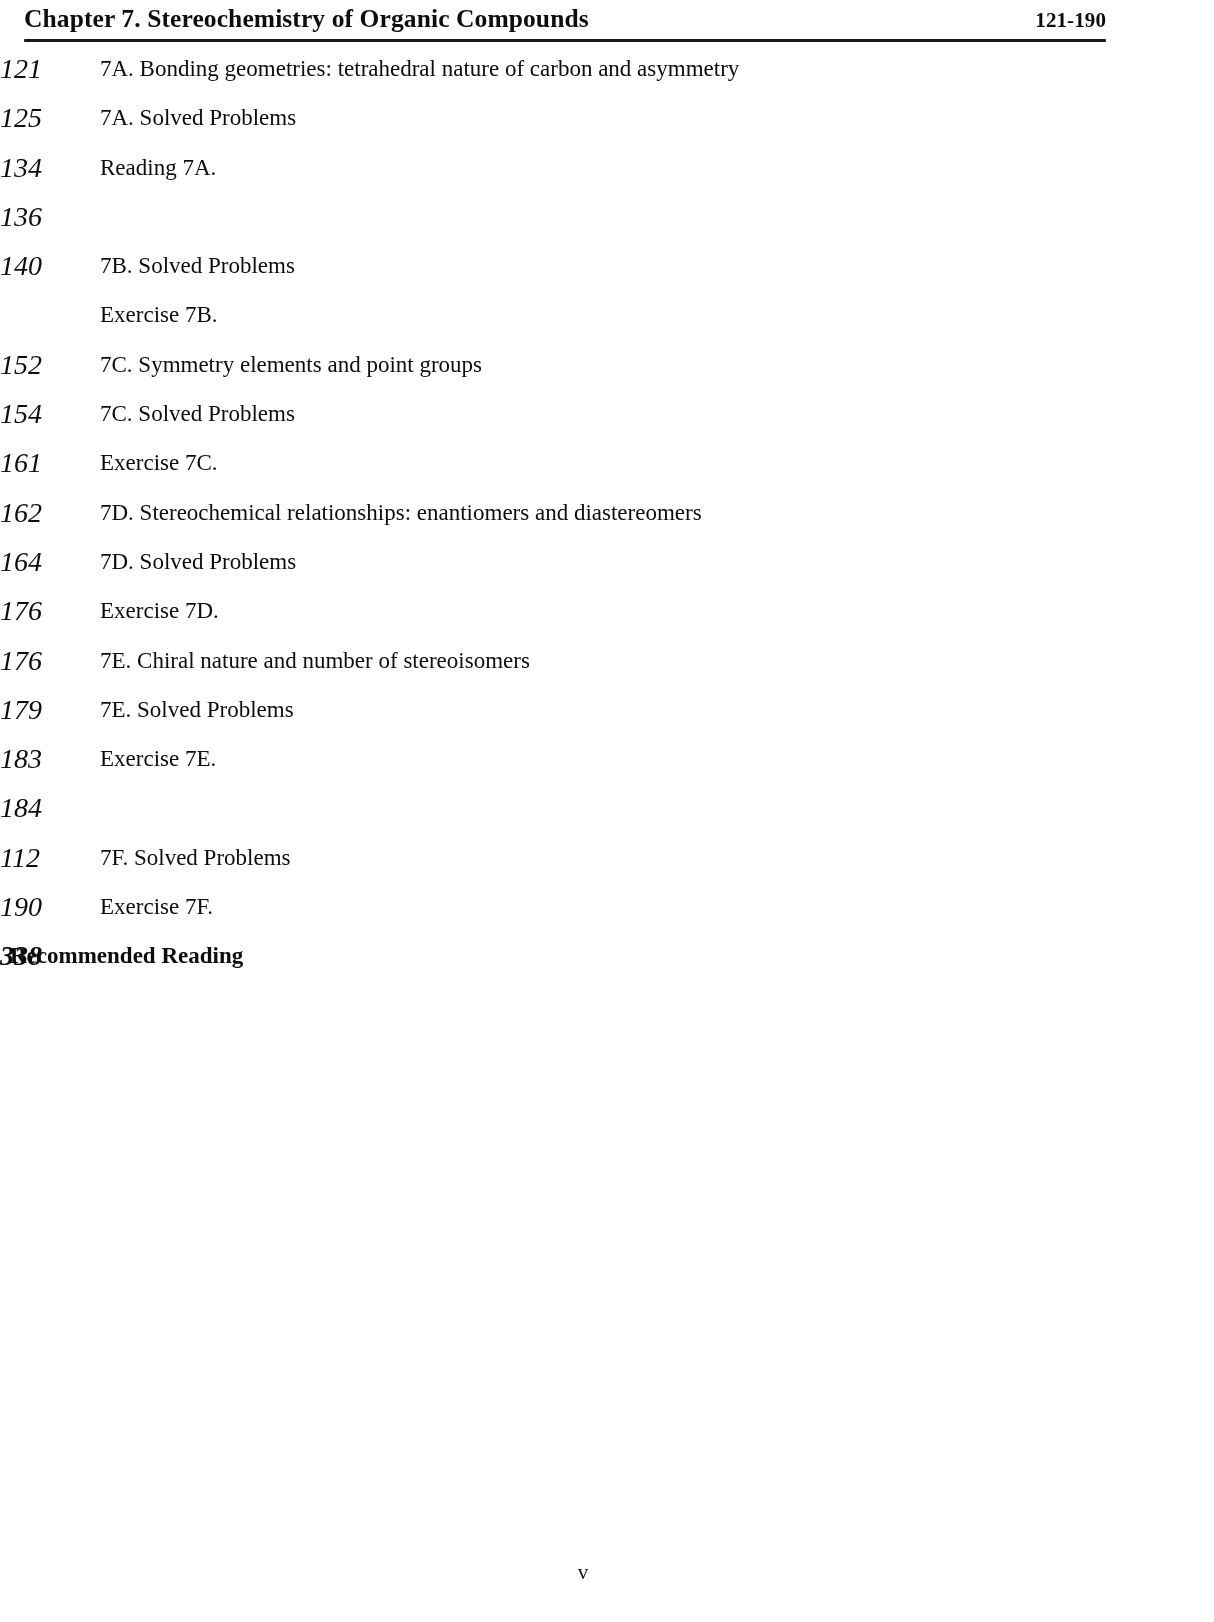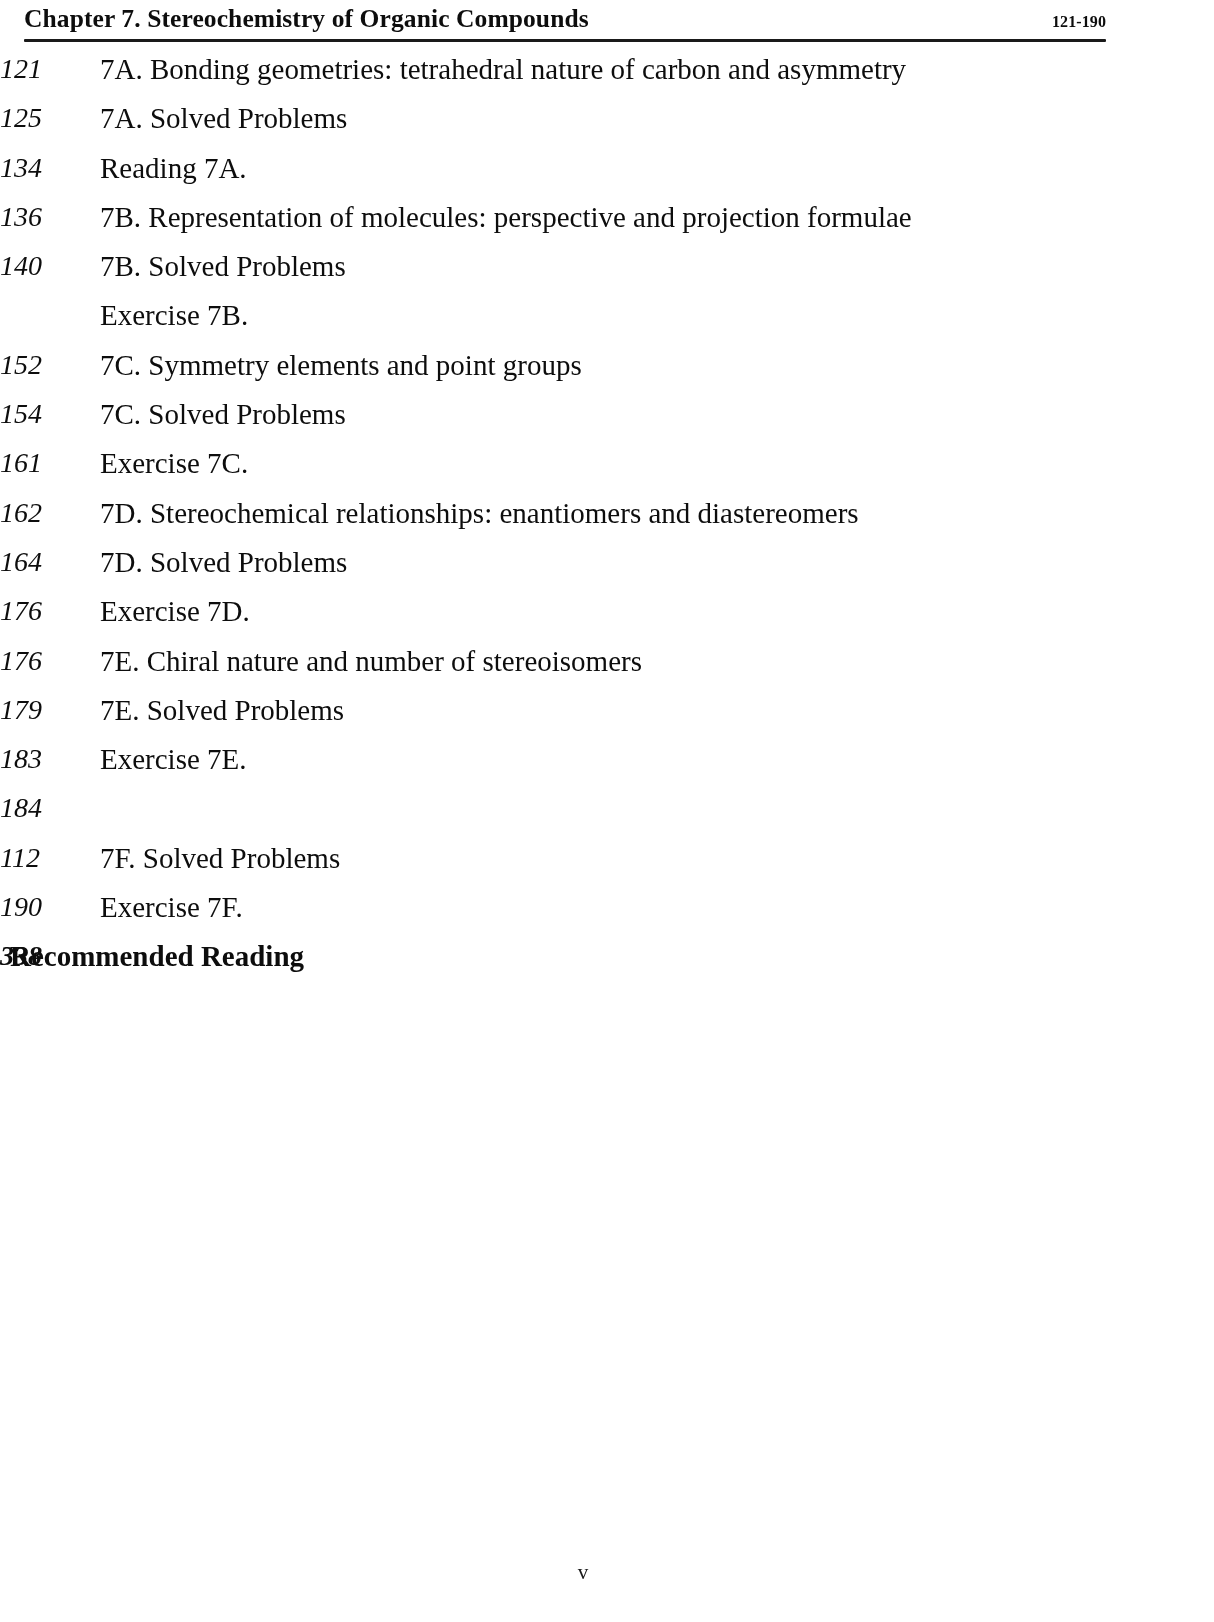--- a/index.html
+++ b/index.html
@@ -34,21 +34,21 @@
     justify-content: space-between;
     font-weight: bold;
     font-size: 25.5px;
     letter-spacing: 0.1px;
   }
   .chapter-title {
     white-space: nowrap;
   }
   .chapter-pages {
     white-space: nowrap;
-    font-size: 16px;
+    font-size: 21px;
   }
 
   .header-rule {
     position: absolute;
     left: 24px;
     top: 39px;
     width: 1082px;
     height: 3px;
     background: #1a1a1a;
     border-radius: 1px;
@@ -66,21 +66,21 @@
     position: relative;
     height: 49.3px;
     display: flex;
     align-items: baseline;
   }
 
   .toc-row .toc-label {
     position: absolute;
     left: 100px;
     top: 0;
-    font-size: 29px;
+    font-size: 23px;
     line-height: 34px;
     white-space: nowrap;
   }
 
   .toc-row .toc-page {
     position: absolute;
     left: 0;
     top: 0;
     width: 1073px;
     text-align: left;
@@ -134,21 +134,20 @@
       <div class="toc-row level-sub">
         <span class="toc-page">125</span>
         <span class="toc-label">7A. Solved Problems</span>
       </div>
       <div class="toc-row level-sub">
         <span class="toc-page">134</span>
         <span class="toc-label">Reading 7A.</span>
       </div>
       <div class="toc-row level-sub">
         <span class="toc-page">136</span>
-        <span class="toc-label">7B. Representation of molecules: perspective and projection formulae</span>
       </div>
       <div class="toc-row level-sub">
         <span class="toc-page">140</span>
         <span class="toc-label">7B. Solved Problems</span>
       </div>
       <div class="toc-row level-sub">
         <span class="toc-label">Exercise 7B.</span>
       </div>
       <div class="toc-row level-sub">
         <span class="toc-page">152</span>

